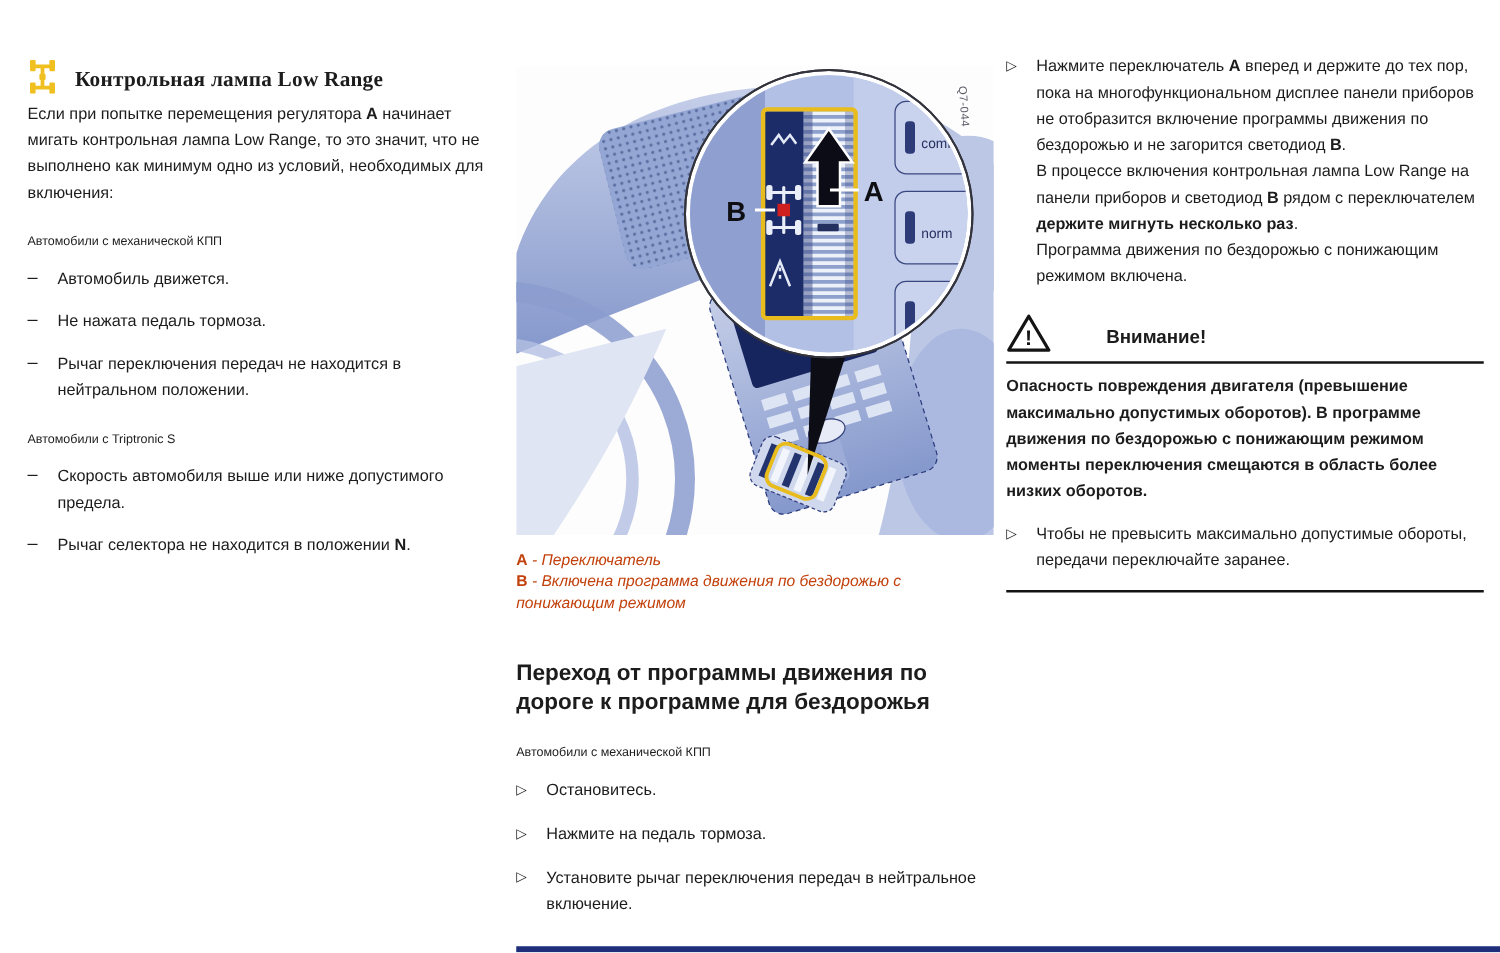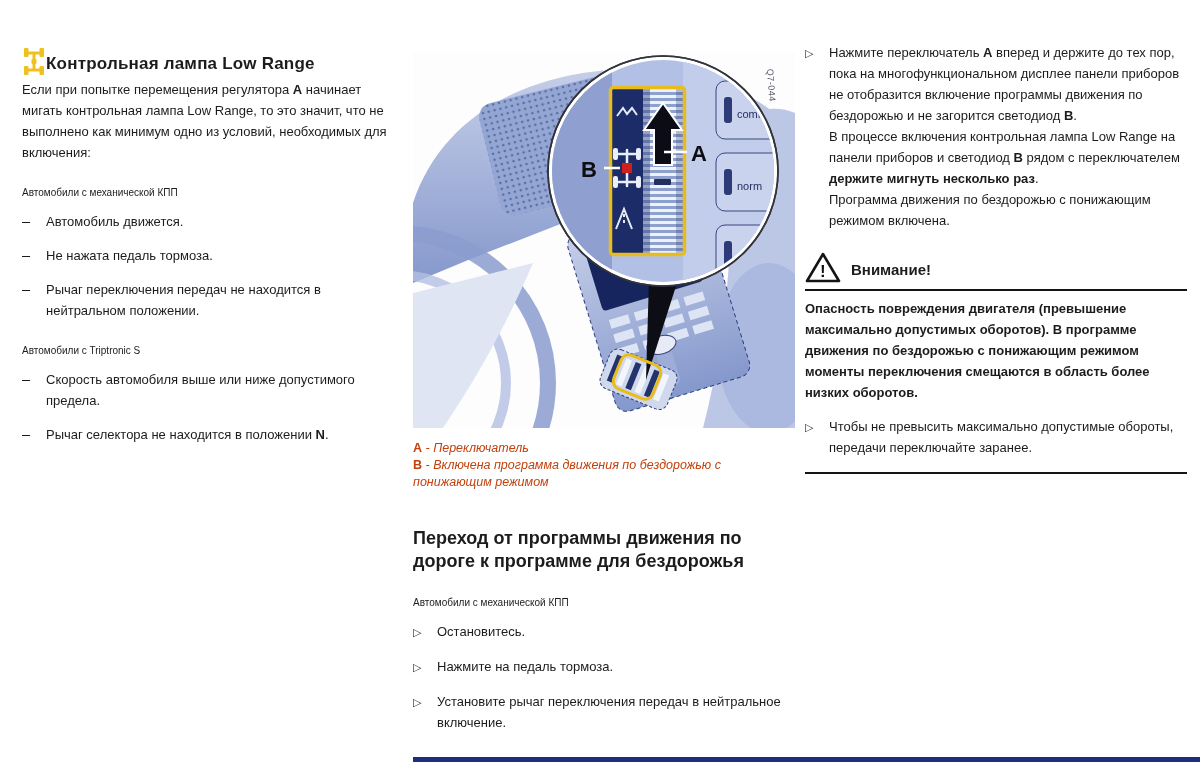--- a/index.html
+++ b/index.html
@@ -2,38 +2,38 @@
 <html><head>
 <meta charset="utf-8">
 <style>
   html,body{margin:0;padding:0;background:#fff;}
   #page{position:relative;width:1200px;height:762px;background:#ffffff;overflow:hidden;
         font-family:"Liberation Sans","DejaVu Sans",sans-serif;color:#1c1c1c;}
   .col{position:absolute;}
   #col-left{left:22px;top:48px;width:375px;}
   #col-mid{left:413px;top:53px;width:382px;}
   #col-right{left:805px;top:42px;width:382px;}
-  .title-row{display:flex;align-items:center;}
+  .title-row{display:flex;align-items:center;gap:14px;font-family:Liberation Serif, serif;}
   h1{font-size:17px;font-weight:bold;margin:0;letter-spacing:.2px;}
   h2{font-size:18px;font-weight:bold;margin:36px 0 0 0;line-height:23px;}
   .subhead{font-size:10px;font-weight:normal;margin-top:24px;}
   .p{font-size:13px;line-height:21px;margin:0;}
   .intro{}
   .row{display:flex;margin-top:13px;}
   .mk{flex:0 0 24px;font-size:14.5px;line-height:21px;}
   .mk.tri{font-size:11px;line-height:21px;padding-top:1px;}
   .rowtext{flex:1;}
   .figure{position:relative;width:382px;height:375px;}
   .caption{margin-top:12px;font-size:12.5px;line-height:17px;font-style:italic;color:#c2410c;}
   .caption b{font-style:normal;}
   .steps{margin-top:4px;}
   .big-bullet .rowtext p{margin:0;}
   .warning{margin-top:22px;}
   .warn-head{display:flex;align-items:center;gap:10px;height:32px;}
-  .warn-title{font-size:15px;font-weight:bold;}
+  .warn-title{font-size:15px;font-weight:bold;margin-left:34px;}
   .rule{height:2px;background:#141414;margin-top:4px;}
   .rule.bottom{margin-top:14px;}
   .warn-body{font-weight:bold;margin-top:7px;}
   .footer-bar{position:absolute;left:413px;right:0;bottom:0;height:5px;background:#1e2e7a;}
 </style>
 </head>
 <body>
 
 <div id="page">
 

